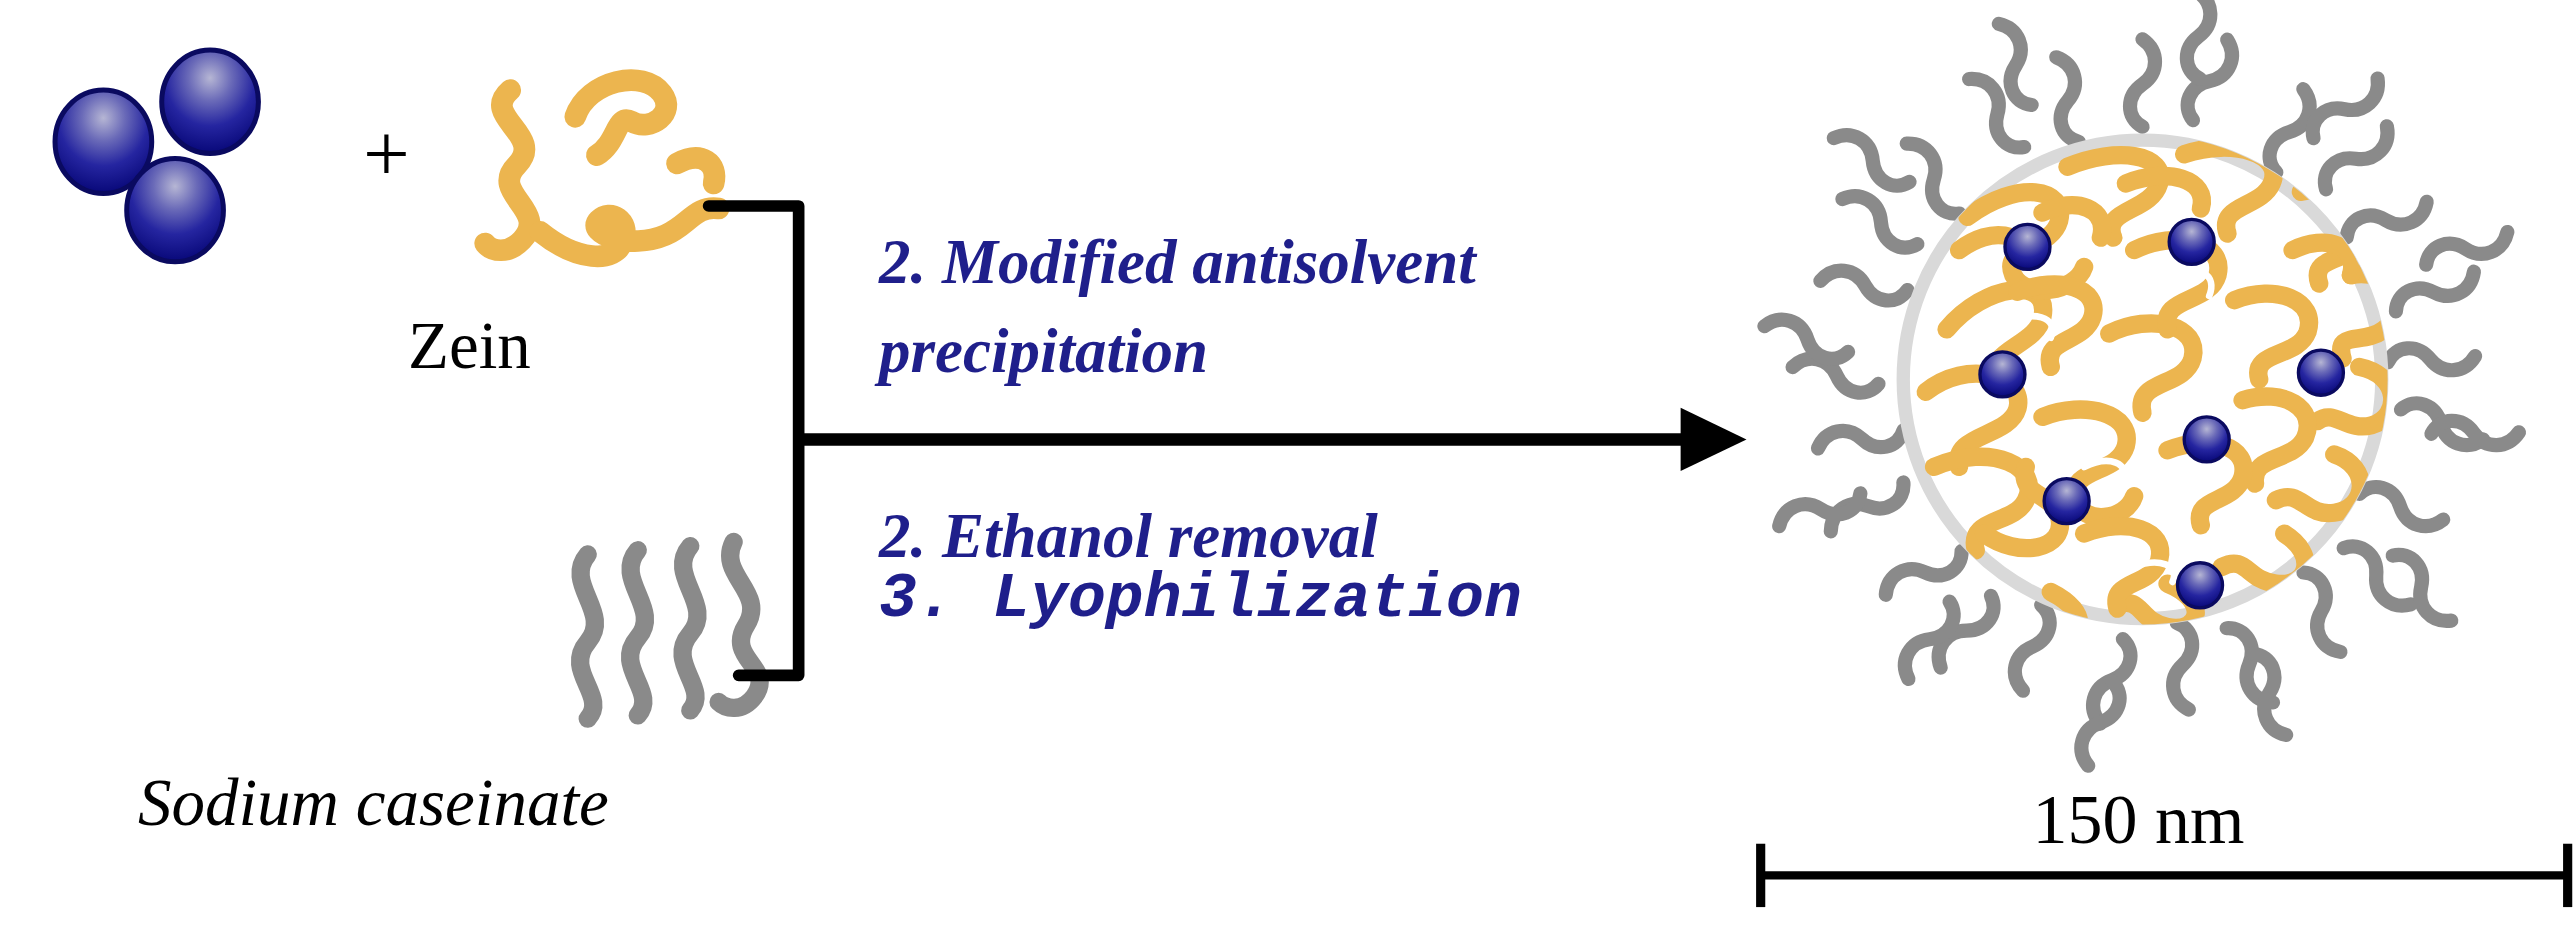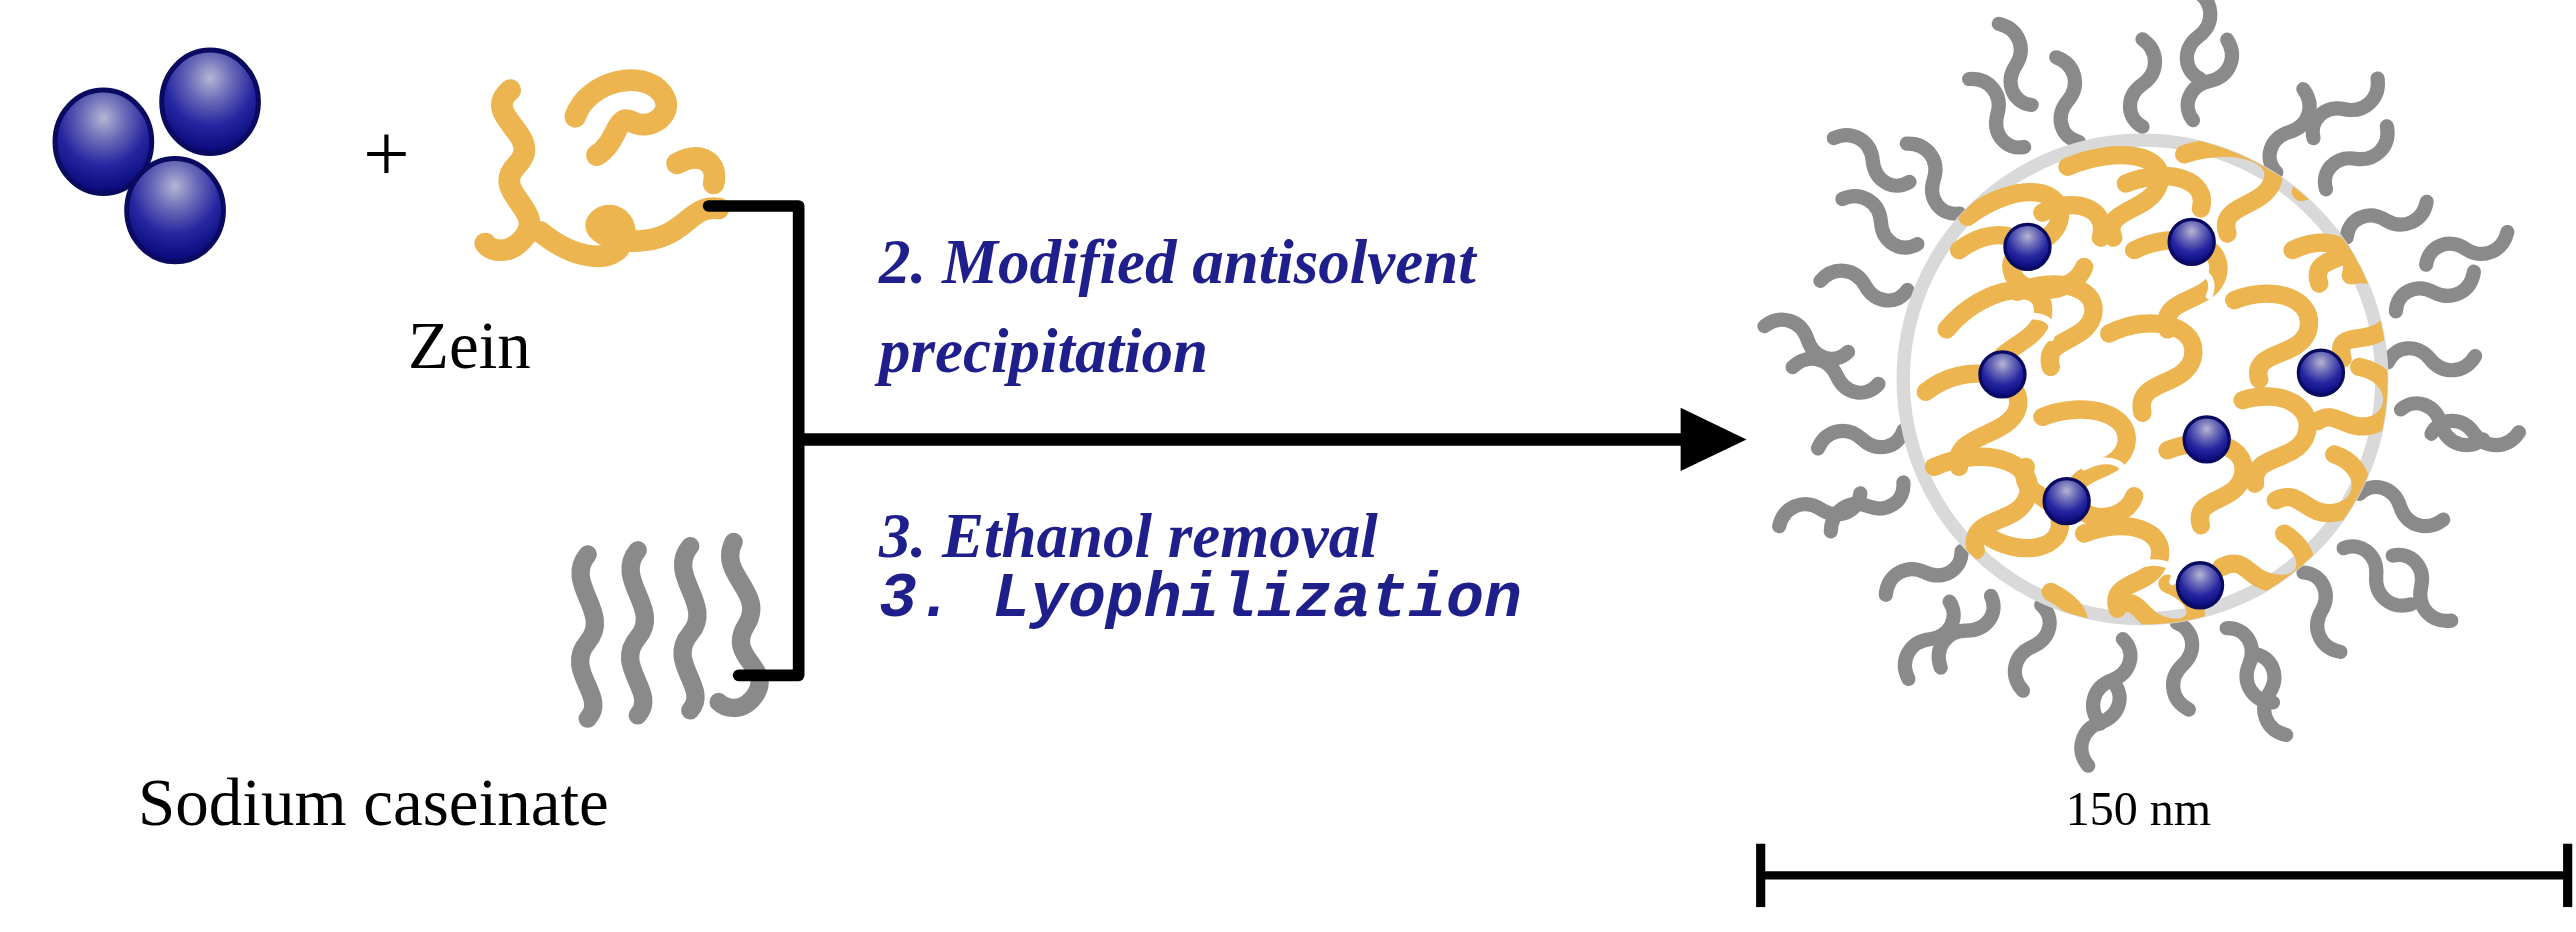--- a/index.html
+++ b/index.html
@@ -13,21 +13,21 @@
     position:absolute;color:var(--label_text,#000);font-size:67px;line-height:1;
     white-space:nowrap;font-family:"Liberation Serif", serif;
   }
   .plus{font-size:83px;}
   .step{
     position:absolute;color:var(--step_text,#1f1f8b);font-weight:bold;font-style:italic;
     font-size:63px;line-height:1.42;white-space:nowrap;
     font-family:"Liberation Serif", serif;
   }
   .step.wrap{white-space:normal;width:884px;}
-  .scale-label{font-size:48px;text-align:center;width:333px;white-space:nowrap;}
+  .scale-label{font-size:70px;text-align:center;width:333px;white-space:nowrap;}
   .gold-stroke{stroke:var(--zein,#ECB54F);fill:none;stroke-width:26;stroke-linecap:round;stroke-linejoin:round;}
   .gold-thin{stroke:var(--zein,#ECB54F);fill:none;stroke-width:22;stroke-linecap:round;stroke-linejoin:round;}
   .white-accent{stroke:#ffffff;fill:none;stroke-width:8;stroke-linecap:round;}
   .gray-stroke{stroke:var(--caseinate,#8a8a8a);fill:none;stroke-width:22;stroke-linecap:round;stroke-linejoin:round;}
   .corona-stroke{stroke:var(--caseinate,#8a8a8a);fill:none;stroke-width:17;stroke-linecap:round;}
   .ink{stroke:var(--arrow,#000);fill:none;}
 </style>
 </head>
 <body>
 
@@ -172,23 +172,23 @@
       <line x1="2112" y1="1012" x2="2112" y2="1088" stroke-width="11"></line>
       <line x1="3080" y1="1012" x2="3080" y2="1088" stroke-width="11"></line>
     </g>
   </svg>
 
 
   <div class="lbl plus" style="left:363px;top:112px;">+</div>
 
   <div class="lbl" style="left:408px;top:312px;">Zein</div>
 
-  <div class="lbl" style="left:138px;top:769px;">Sodium caseinate</div>
+  <div class="lbl" style="left:138px;top:769px;font-style:italic;">Sodium caseinate</div>
 
   <div class="step wrap" style="left:879px;top:218px;">2. Modified antisolvent precipitation</div>
 
-  <div class="step" style="left:879px;top:492px;">3. Ethanol removal</div>
+  <div class="step" style="left:879px;top:492px;">2. Ethanol removal</div>
 
   <div class="step" style="left:879px;top:555px;font-family:Liberation Mono, monospace;">3. Lyophilization</div>
 
   <div class="lbl scale-label" style="left:1972px;top:785px;">150 nm</div>
 </div>
 
 
 </body></html>

